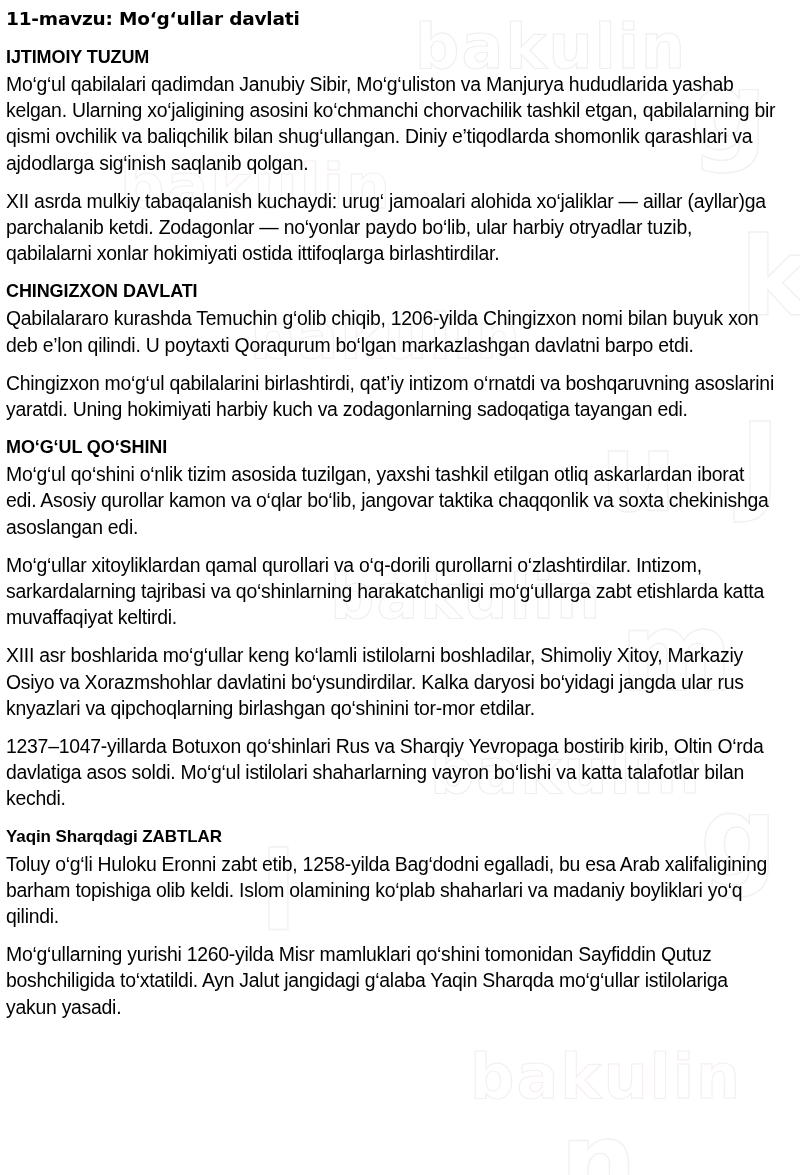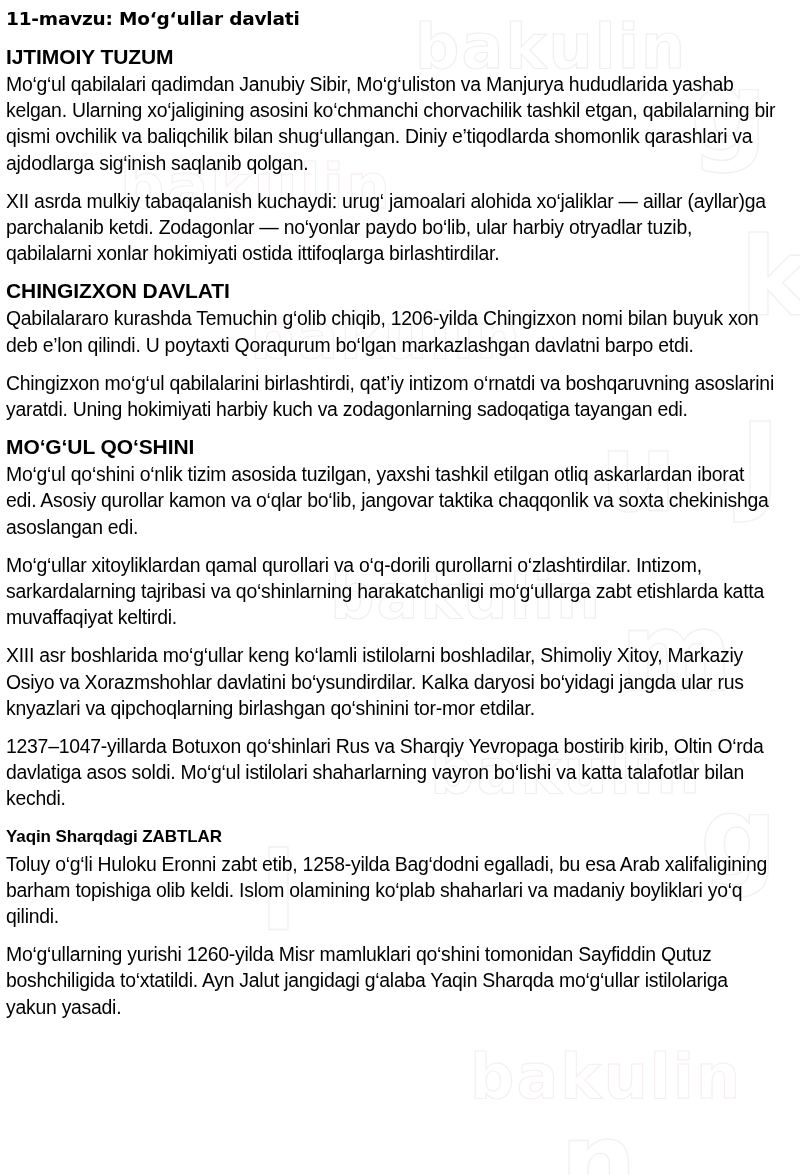--- a/index.html
+++ b/index.html
@@ -62,21 +62,21 @@
     font-weight: 700;
     font-size: 18.5px;
     line-height: 26px;
     letter-spacing: -0.2px;
     margin: 0 0 12px 0;
   }
 
   .section-heading {
     font-family: "Liberation Sans", sans-serif;
     font-weight: 700;
-    font-size: 21px;
+    font-size: 18px;
     line-height: 26px;
     letter-spacing: -0.1px;
     margin: 0 0 1px 0;
   }
 
   .section-heading.mixed {
     font-size: 17px;
   }
 
   .para {

